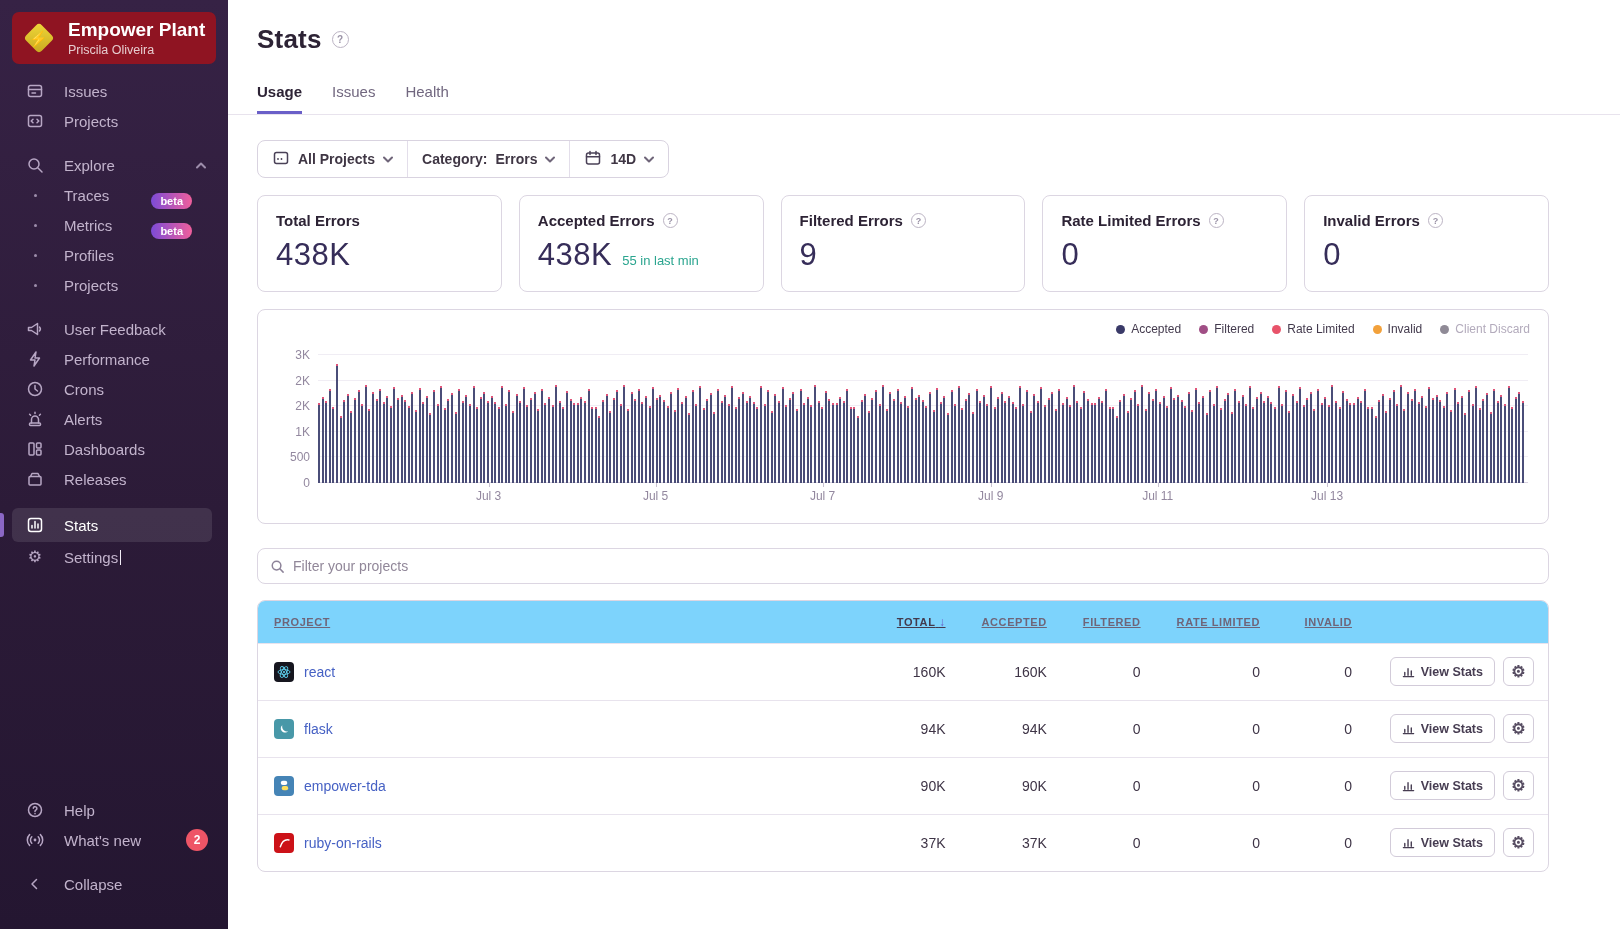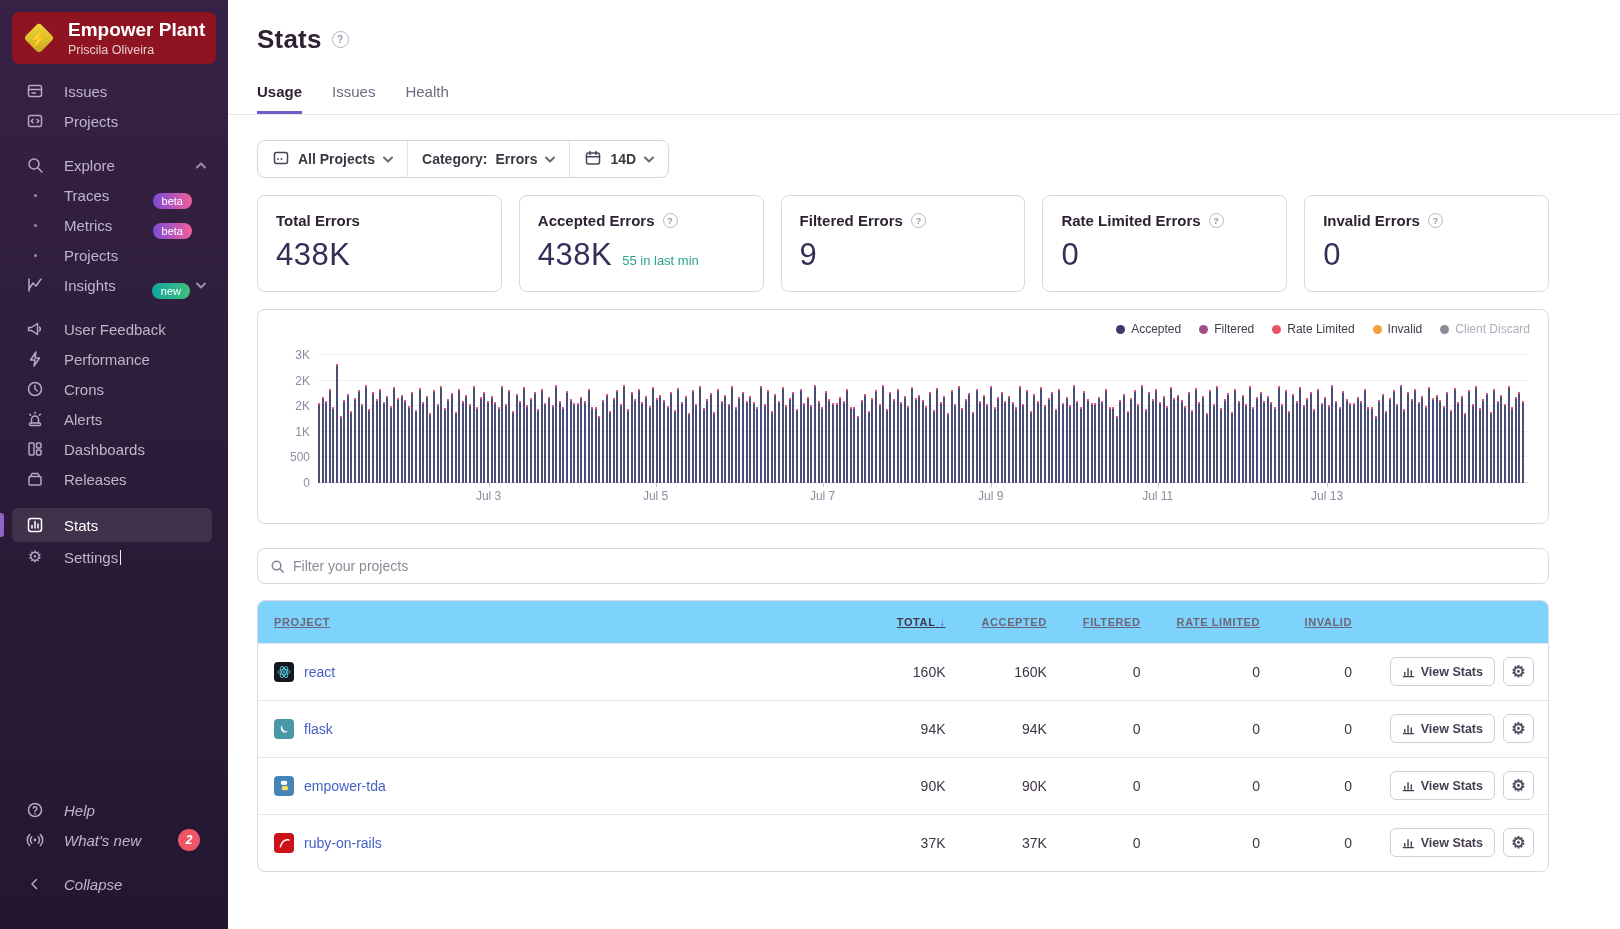--- a/index.html
+++ b/index.html
@@ -22,33 +22,33 @@
   .org-user { color:rgba(255,255,255,.78); font-size:12.5px; margin-top:1px; }
   .chev { stroke:currentColor; fill:none; stroke-width:2; stroke-linecap:round; stroke-linejoin:round; }
 
   nav { margin-top:8px; }
   .nav-item { position:relative; display:flex; align-items:center; height:30px; padding:0 22px 0 26px;
     font-size:15px; cursor:pointer; }
   .nicon { width:18px; height:18px; flex:0 0 18px; margin-right:20px; display:flex; align-items:center; justify-content:center; color:#b7a6c4; }
   .nicon svg { stroke:currentColor; fill:none; stroke-width:1.5; stroke-linecap:round; stroke-linejoin:round; }
   .dot { width:3px; height:3px; border-radius:50%; background:#9d8dab; }
   .nav-gap { height:14px; }
-  .badge { margin-left:auto; font-size:11px; font-weight:400; color:#fff; padding:2px 9px; border-radius:10px;margin-top:12px; }
+  .badge { margin-left:auto; font-size:11px; font-weight:700; color:#fff; padding:2px 9px; border-radius:10px;margin-top:12px; }
   .badge.beta { background:linear-gradient(90deg,#7c4bd6,#ef5f9c); margin-right:14px; }
   .badge.new { background:linear-gradient(90deg,#13a89e,#3fbf7f); margin-right:6px; }
   .nav-chev-right { margin-left:auto; color:#9d8dab; }
   .nav-chev-after { color:#9d8dab; }
   .nav-item.active-row { height:34px; }
   .active-pill { position:absolute; left:12px; right:16px; top:0; bottom:0; background:rgba(255,255,255,.10); border-radius:6px; }
   .active-indicator { position:absolute; left:0; top:5px; width:4px; height:24px; border-radius:0 3px 3px 0; background:#8b67c5; }
   .nav-item.active-row .nlabel, .nav-item.active-row .nicon { color:#fff; position:relative; }
   .nlabel { position:relative; }
   .text-caret { display:inline-block; width:1px; height:15px; background:#f3eef7; margin-left:2px; vertical-align:-2px; }
 
-  .sidebar-footer { position:absolute; left:0; right:8px; bottom:30px;font-style:italic; }
+  .sidebar-footer { position:absolute; left:0; right:0; bottom:30px; }
   .gear-glyph { font-size:16px; line-height:1; }
 
   
   main { flex:1; min-width:0; display:flex; flex-direction:column; background:#fff; }
   .page-header { padding:24px 71px 0 29px; border-bottom:1px solid #e8e3ed; }
   .title-row { display:flex; align-items:center; gap:10px; }
   h1 { font-size:26px; font-weight:700; color:#2d2335; letter-spacing:.2px; }
   .help-circle { width:17px; height:17px; border:1px solid #bcb4c4; border-radius:50%; color:#9a92a6;
     font-size:10px; font-weight:700; display:inline-flex; align-items:center; justify-content:center; background:#fff; cursor:pointer; }
   .help-circle.small { width:15px; height:15px; font-size:9px; }
@@ -188,34 +188,27 @@
         <span class="nicon">
             <span class="dot"></span>
           </span>
         <span class="nlabel">Metrics</span>
         <span class="badge beta">beta</span>
       </div>
       <div class="nav-item">
         <span class="nicon">
             <span class="dot"></span>
           </span>
+        <span class="nlabel">Profiles</span>
+      </div>
+      <div class="nav-item">
+        <span class="nicon">
+            <span class="dot"></span>
+          </span>
         <span class="nlabel">Projects</span>
-      </div>
-      <div class="nav-item">
-        <span class="nicon">
-            <svg width="18" height="18" viewBox="0 0 18 18">
-              <path d="M3 3v12"></path>
-              <polyline points="3,13 7,7 10,10 15,3"></polyline>
-            </svg>
-          </span>
-        <span class="nlabel">Insights</span>
-        <span class="badge new">new</span>
-        <svg class="chev nav-chev-after" width="10" height="7" viewBox="0 0 10 7">
-            <polyline points="1,1.5 5,5.5 9,1.5"></polyline>
-          </svg>
       </div>
 
       <div class="nav-gap"></div>
 
       <div class="nav-item">
         <span class="nicon">
             <svg width="18" height="18" viewBox="0 0 18 18">
               <path d="M2.5 7.5v3h3l6 4v-11l-6 4z"></path>
               <path d="M13.5 7a3 3 0 0 1 0 4"></path>
             </svg>

